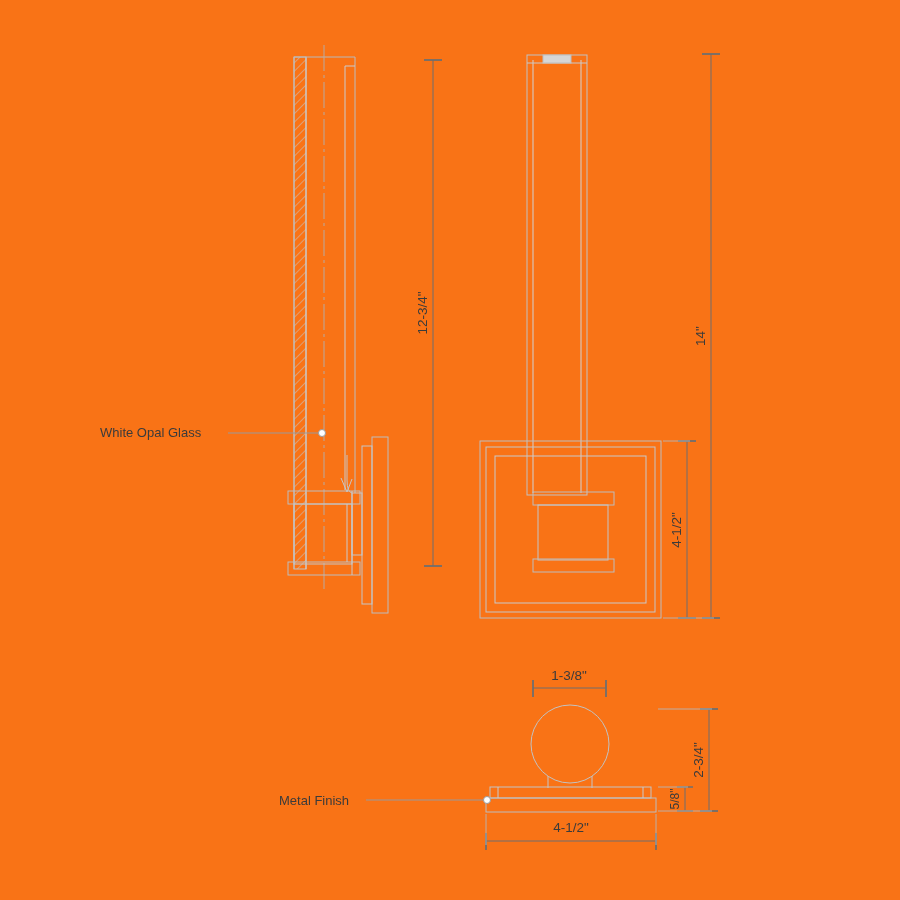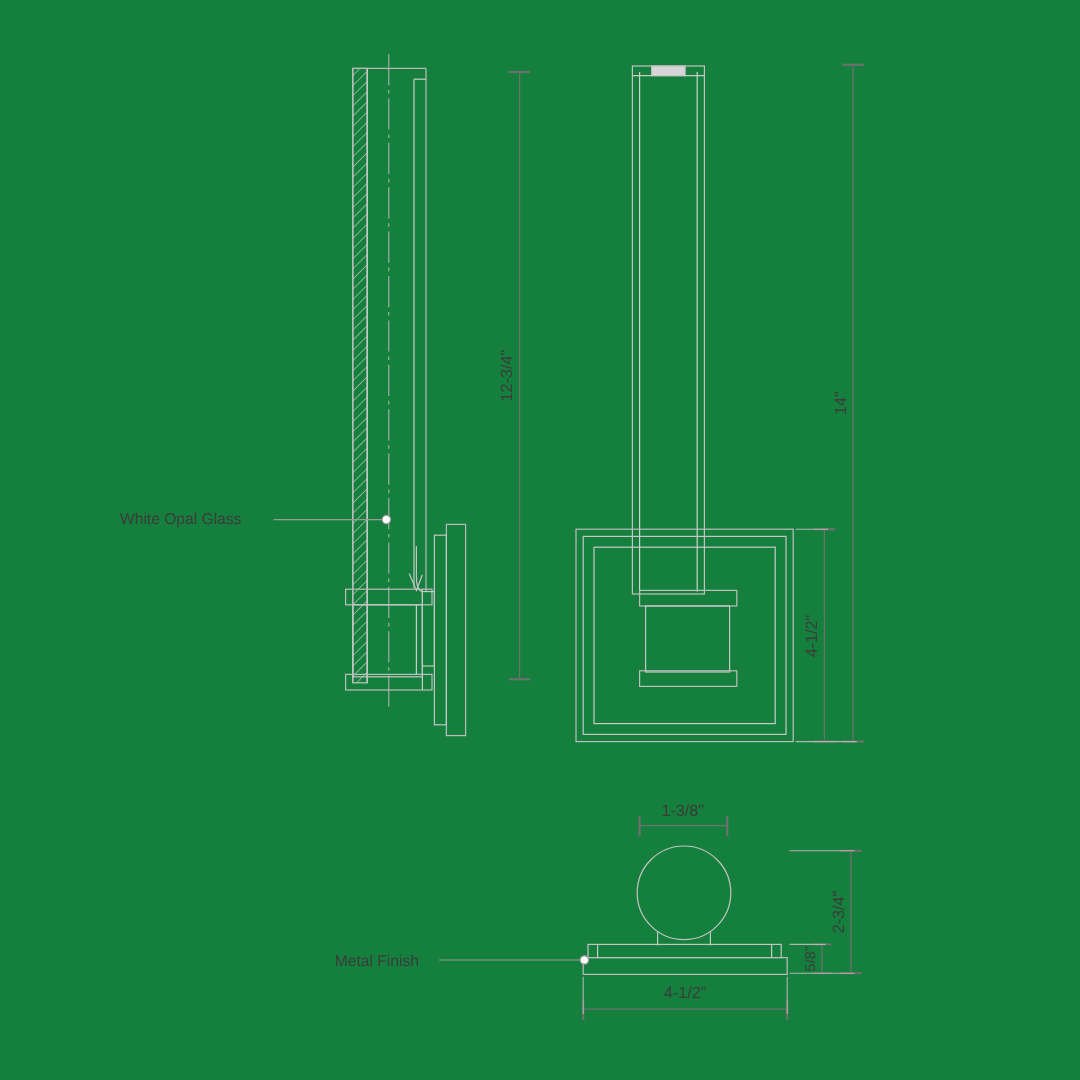--- a/index.html
+++ b/index.html
@@ -7,21 +7,21 @@
     padding: 0;
     background: #ffffff;
   }
   body {
     font-family: "Liberation Sans", sans-serif;
   }
   #sheet {
     position: relative;
     width: 900px;
     height: 900px;
-    background: #15803d;
+    background: #f97316;
     overflow: hidden;
   }
   #sheet svg {
     position: absolute;
     left: 0;
     top: 0;
   }
   .lbl {
     font-family: "Liberation Sans", sans-serif;
     font-size: 13px;

